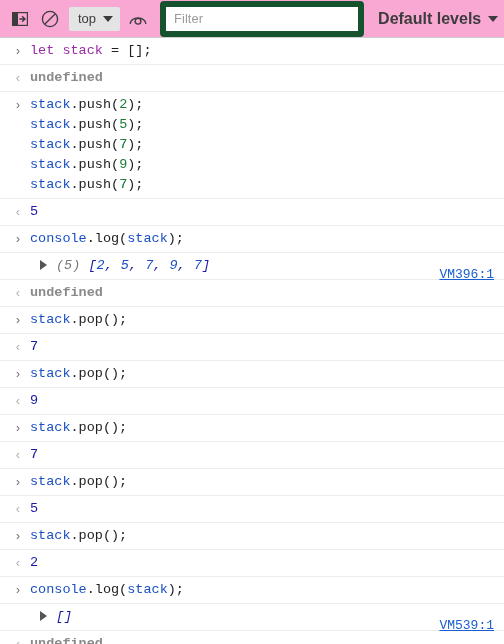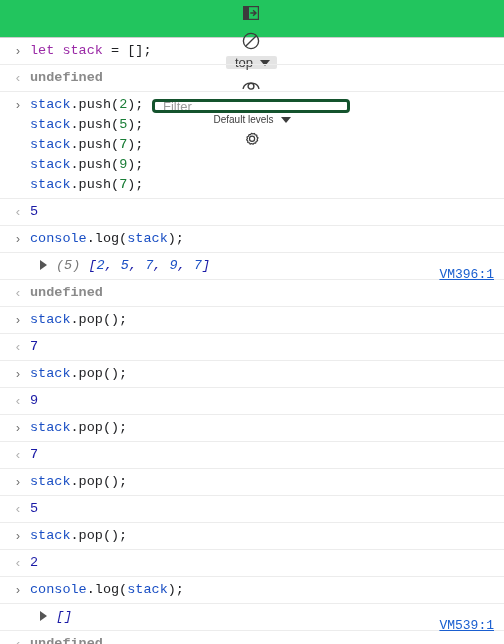--- a/index.html
+++ b/index.html
@@ -12,27 +12,26 @@
     background: #ffffff;
     font-family: "Liberation Sans", sans-serif;
     overflow: hidden;
     -webkit-font-smoothing: antialiased;
   }
 
   
   #toolbar {
     height: 38px;
     box-sizing: border-box;
-    background: #22c55e;
+    background: #f9a8d4;
     border-bottom: 1px solid #cdcdcd;
     display: flex;
     align-items: center;
     padding: 0 8px 0 6px;
     gap: 2px;
-    flex-direction: column;
   }
   .tb-btn {
     width: 28px;
     height: 26px;
     display: flex;
     align-items: center;
     justify-content: center;
     border-radius: 2px;
     cursor: pointer;
     flex: none;
@@ -56,24 +55,24 @@
   }
   .caret {
     width: 0; height: 0;
     border-left: 5px solid transparent;
     border-right: 5px solid transparent;
     border-top: 6px solid #3c3c3c;
     flex: none;
   }
   #filter-input {
     flex: 1 1 auto;
-    height: 14px;
+    height: 36px;
     margin: 0 6px 0 6px;
     box-sizing: border-box;
-    border: 3px solid #14532d;
+    border: 6px solid #14532d;
     border-radius: 4px;
     background: #ffffff;
     padding: 0 8px;
     font-family: "Liberation Sans", sans-serif;
     font-size: 13px;
     color: #202020;
     outline: none;
     max-width: 208px;
   }
   #filter-input::placeholder { color: #9b9b9b; }
@@ -81,24 +80,25 @@
     display: flex;
     align-items: center;
     gap: 7px;
     height: 24px;
     padding: 0 4px 0 4px;
     cursor: pointer;
     border-radius: 2px;
     margin-left: 2px;
   }
   .levels-label {
-    font-size: 10px;
+    font-size: 16px;
     color: #3c3c3c;
     white-space: nowrap;
     line-height: 1;
+    font-weight: bold;
   }
 
   
   #console {
     height: 606px;
     overflow: hidden;
     background: #ffffff;
   }
   .row {
     box-sizing: border-box;

